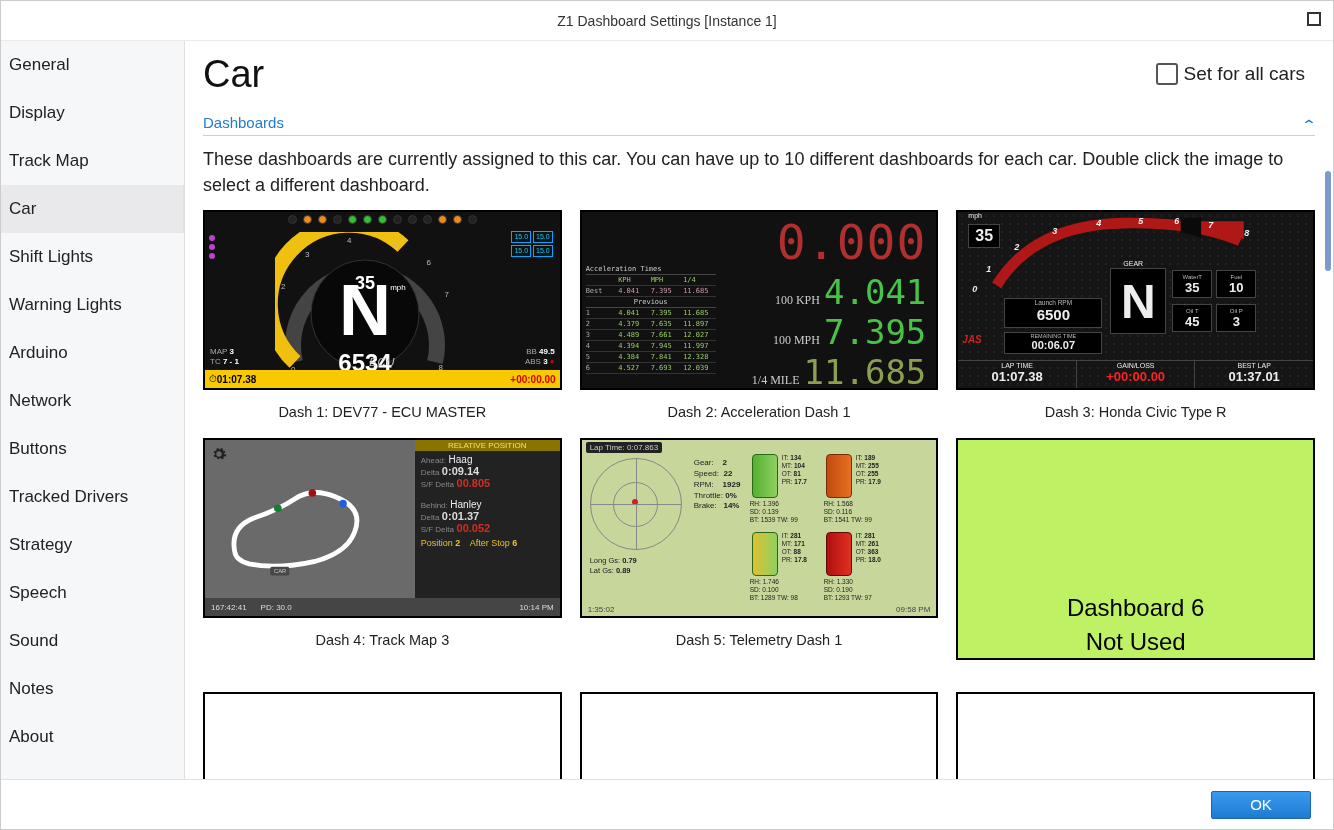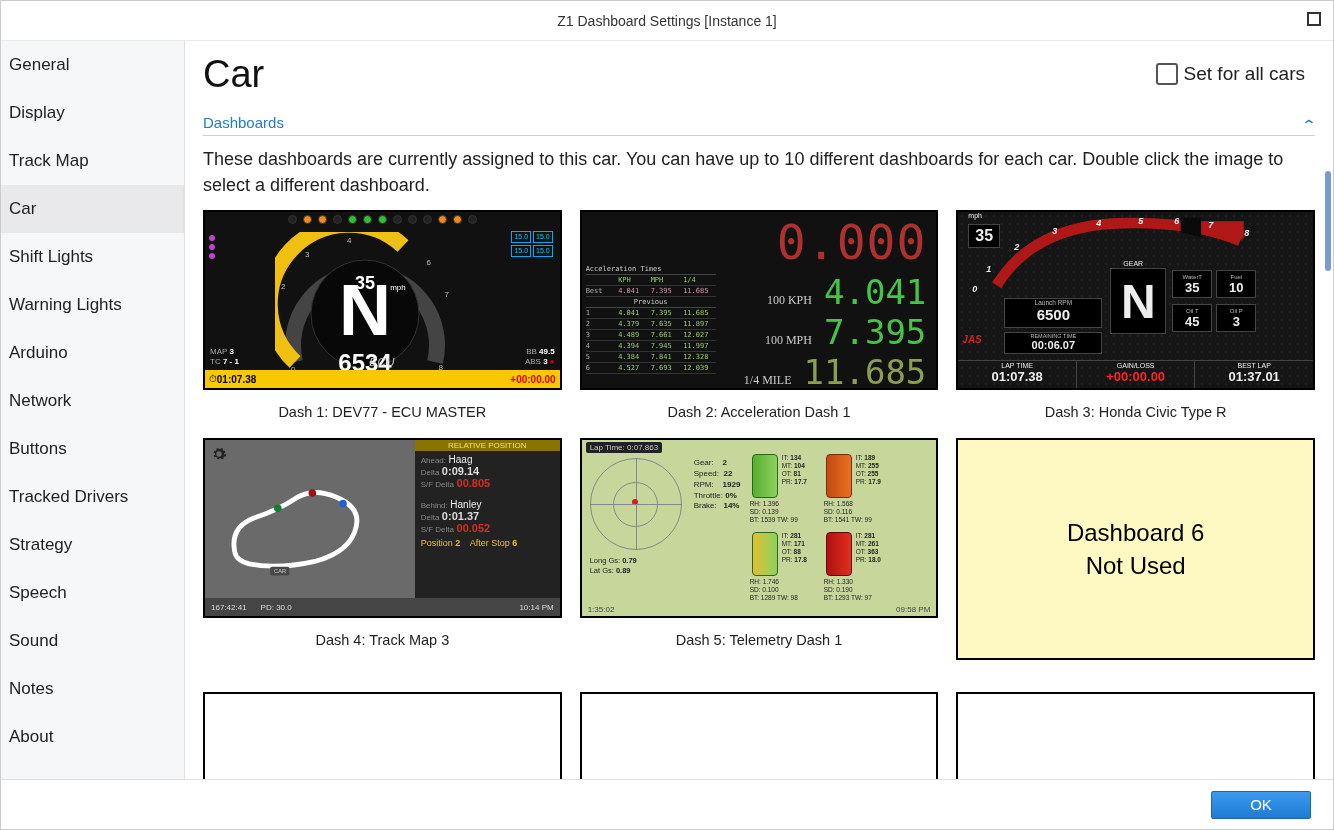--- a/index.html
+++ b/index.html
@@ -59,21 +59,21 @@
 .d1 .brand { position:absolute; bottom:20px; left:50%; transform:translateX(-50%); font-size:11px; font-style:italic; letter-spacing:1px; color:#ccc; }
 .d1 .lbox { position:absolute; left:5px; bottom:22px; font-size:8px; color:#aaa; line-height:1.2; }
 .d1 .rbox { position:absolute; right:5px; bottom:22px; font-size:8px; color:#aaa; text-align:right; line-height:1.2; }
 .d1 .rtop { position:absolute; right:6px; top:18px; font-size:7px; text-align:right; line-height:1.4; }
 .d1 .rtop .chip { border:1px solid #0af; display:inline-block; padding:0 2px; color:#0cf; margin:1px; }
 
 
 .d2 { background:#111; color:#47c447; font-family:"Consolas",monospace; }
 .d2 .big { position:absolute; right:10px; top:2px; font-size:48px; color:#b03030; letter-spacing:1px; }
 .d2 .row { position:absolute; right:10px; display:flex; align-items:baseline; }
-.d2 .row .lab { color:#ccc; font-size:12px; margin-right:12px; font-family:"Segoe UI"; }
+.d2 .row .lab { color:#ccc; font-size:12px; margin-right:4px; font-family:"Segoe UI"; }
 .d2 .row .val { font-size:34px; }
 .d2 .r1 { top:60px; } .d2 .r2 { top:100px;text-align:center; } .d2 .r3 { top:140px; }
 .d2 .r3 .val { color:#8aa050; }
 .d2 .tbl { position:absolute; left:4px; top:52px; width:130px; font-size:7px; color:#9c6; }
 .d2 .tbl .h { color:#ccc; border-bottom:1px solid #444; padding:1px 0; }
 .d2 .tbl .tr { display:flex; border-bottom:1px solid #333; padding:1px 0; }
 .d2 .tbl .tr span:first-child { width:22px; color:#aaa; }
 .d2 .tbl .tr span { flex:1; }
 
 
@@ -124,21 +124,21 @@
 .d5 .gs { position:absolute; left:8px; top:116px; font-size:7.5px; line-height:1.3; }
 .d5 .stats { position:absolute; left:112px; top:18px; font-size:8px; line-height:1.35; }
 .d5 .tire { position:absolute; width:26px; height:44px; border-radius:4px; }
 .d5 .green { background:linear-gradient(90deg,#55b030,#8ed060); border:1px solid #2a6818;}
 .d5 .orange { background:linear-gradient(90deg,#c24a10,#e87020); border:1px solid #7a2a08;}
 .d5 .red { background:linear-gradient(90deg,#b01010,#e03020); border:1px solid #600808;}
 .d5 .tdata { position:absolute; font-size:6.5px; line-height:1.2; }
 .d5 .bot { position:absolute; left:6px; bottom:2px; right:6px; font-size:8px; display:flex; justify-content:space-between; color:#444; }
 
 
-.d6 { background:#fef9c3; display:flex; align-items:center; justify-content:center; }
+.d6 { background:#bef264; display:flex; align-items:flex-end; justify-content:center; }
 .d6 .txt { font-size:24px; text-align:center; line-height:1.4; color:#000; }
 
 .thumb-blank { background:#fff; }
 </style>
 </head>
 <body>
 
 <div class="window">
 
   <div class="titlebar">

